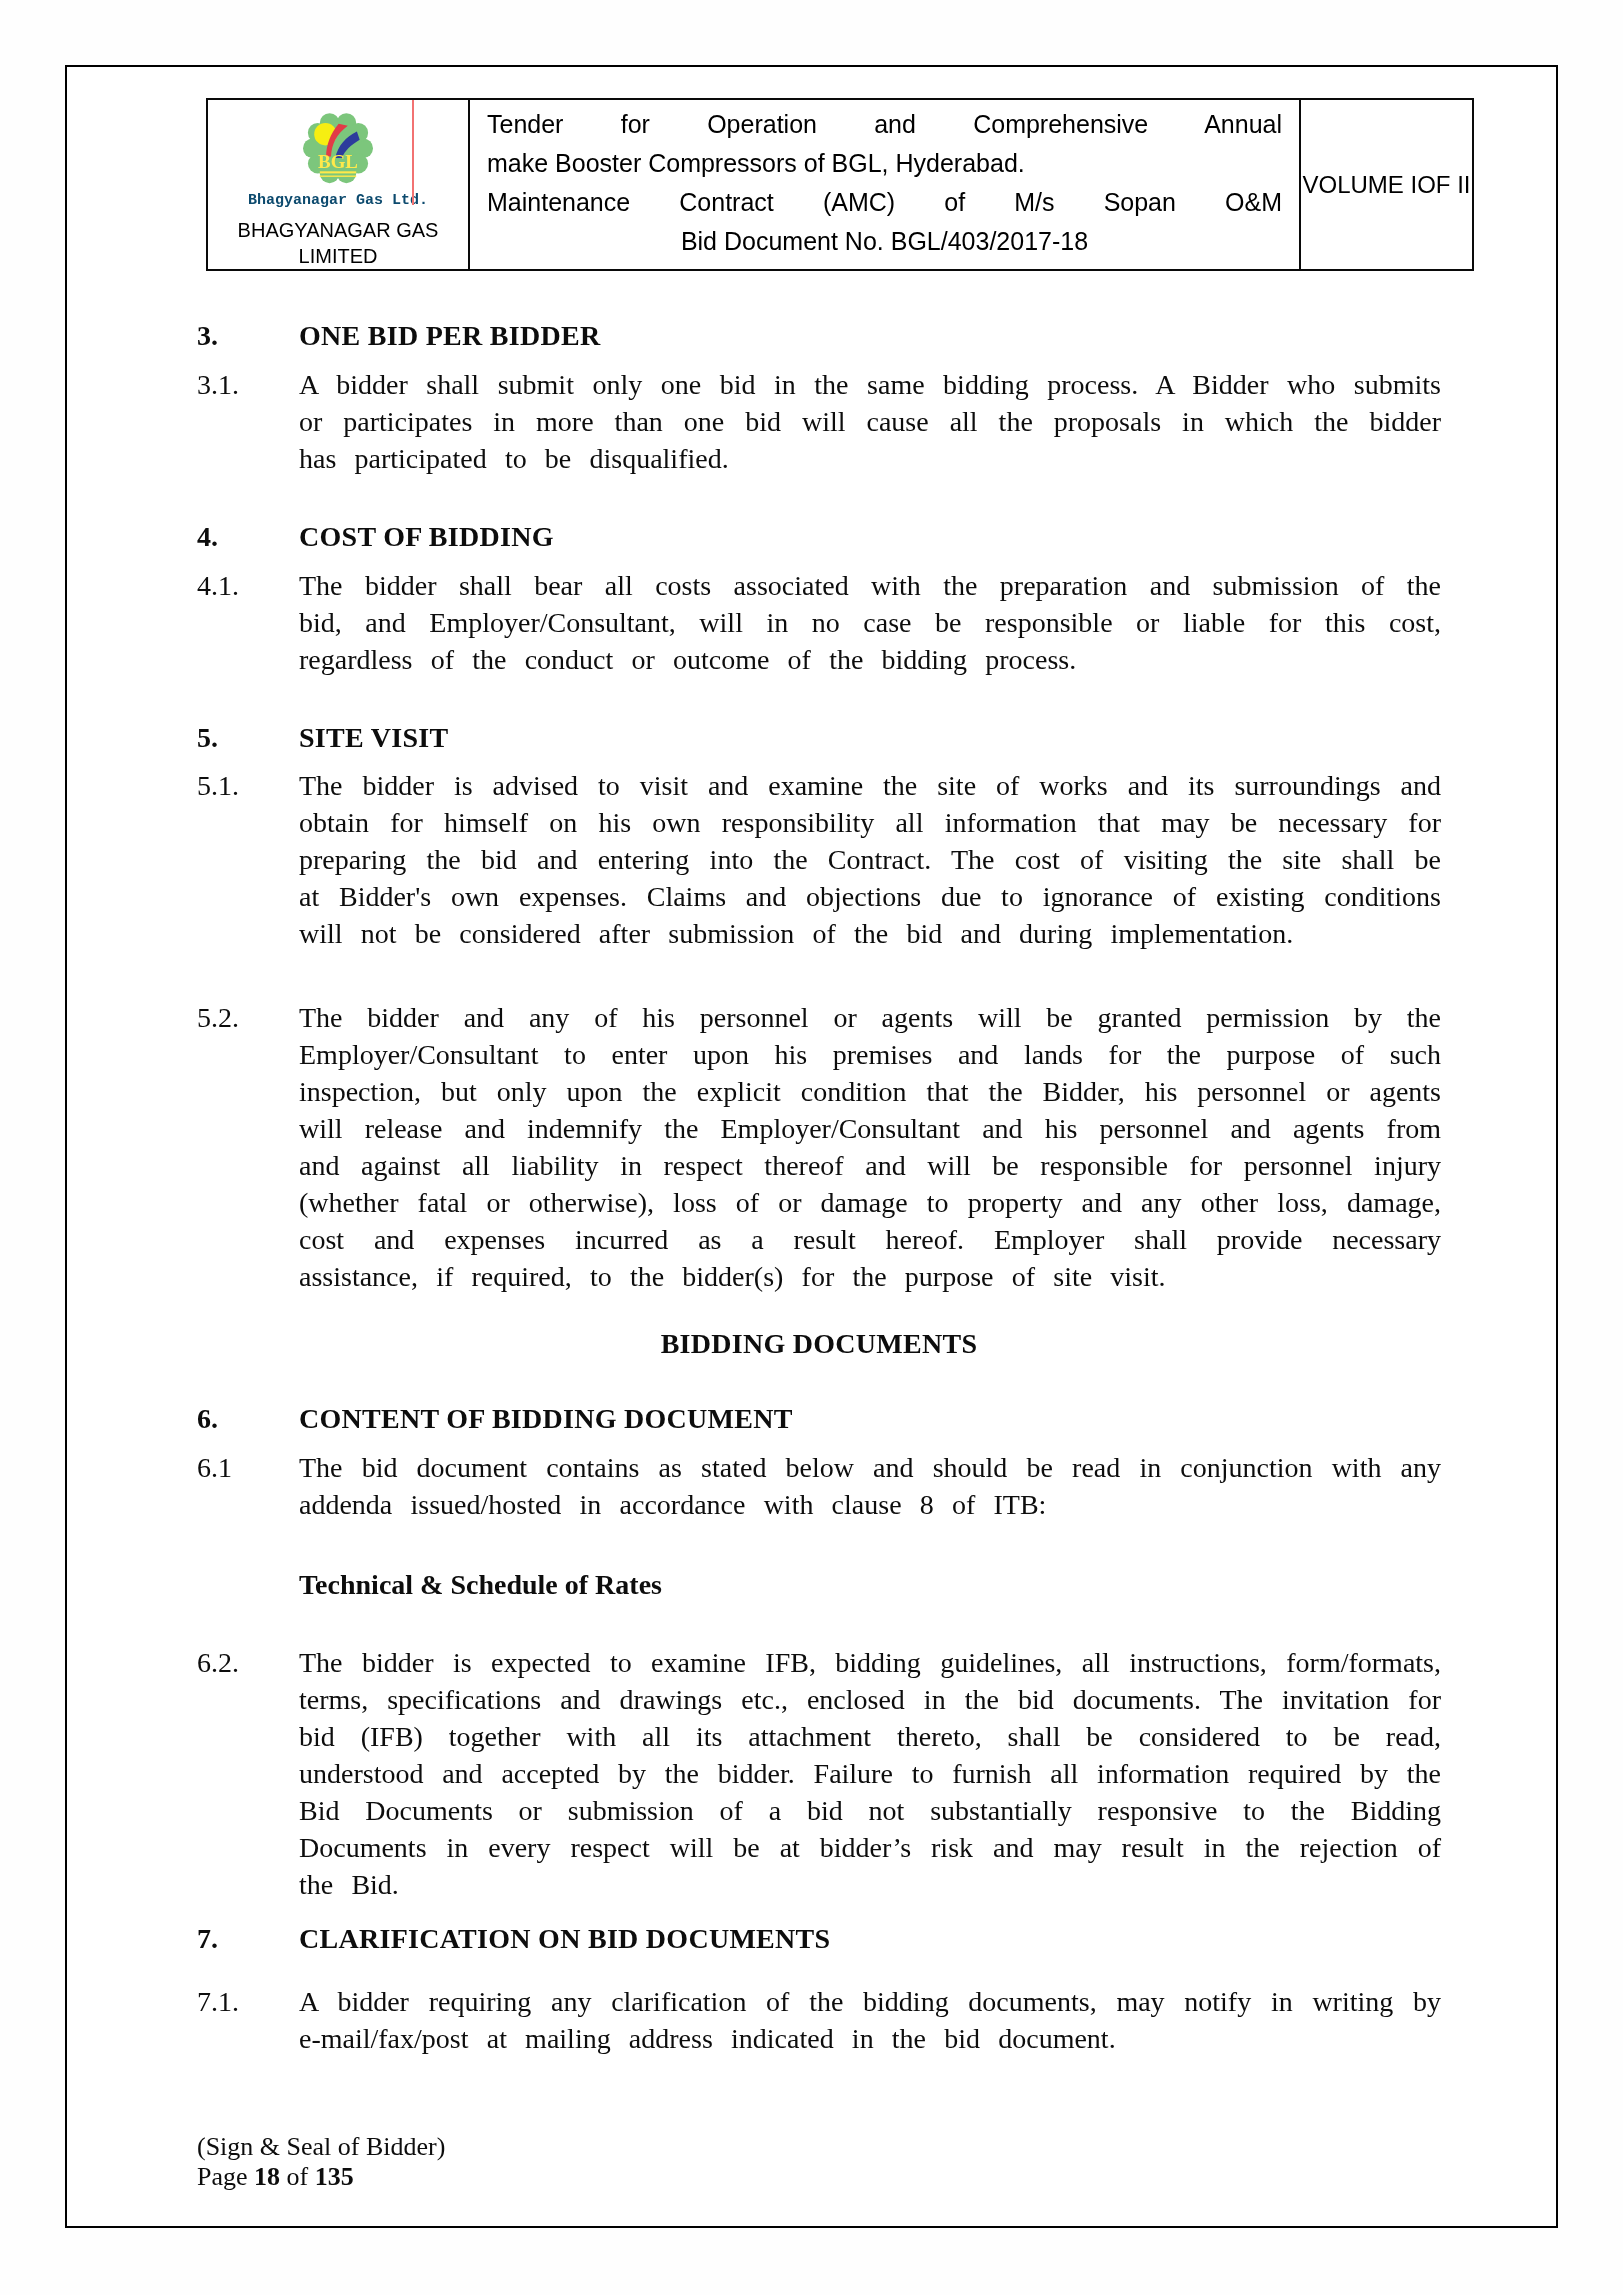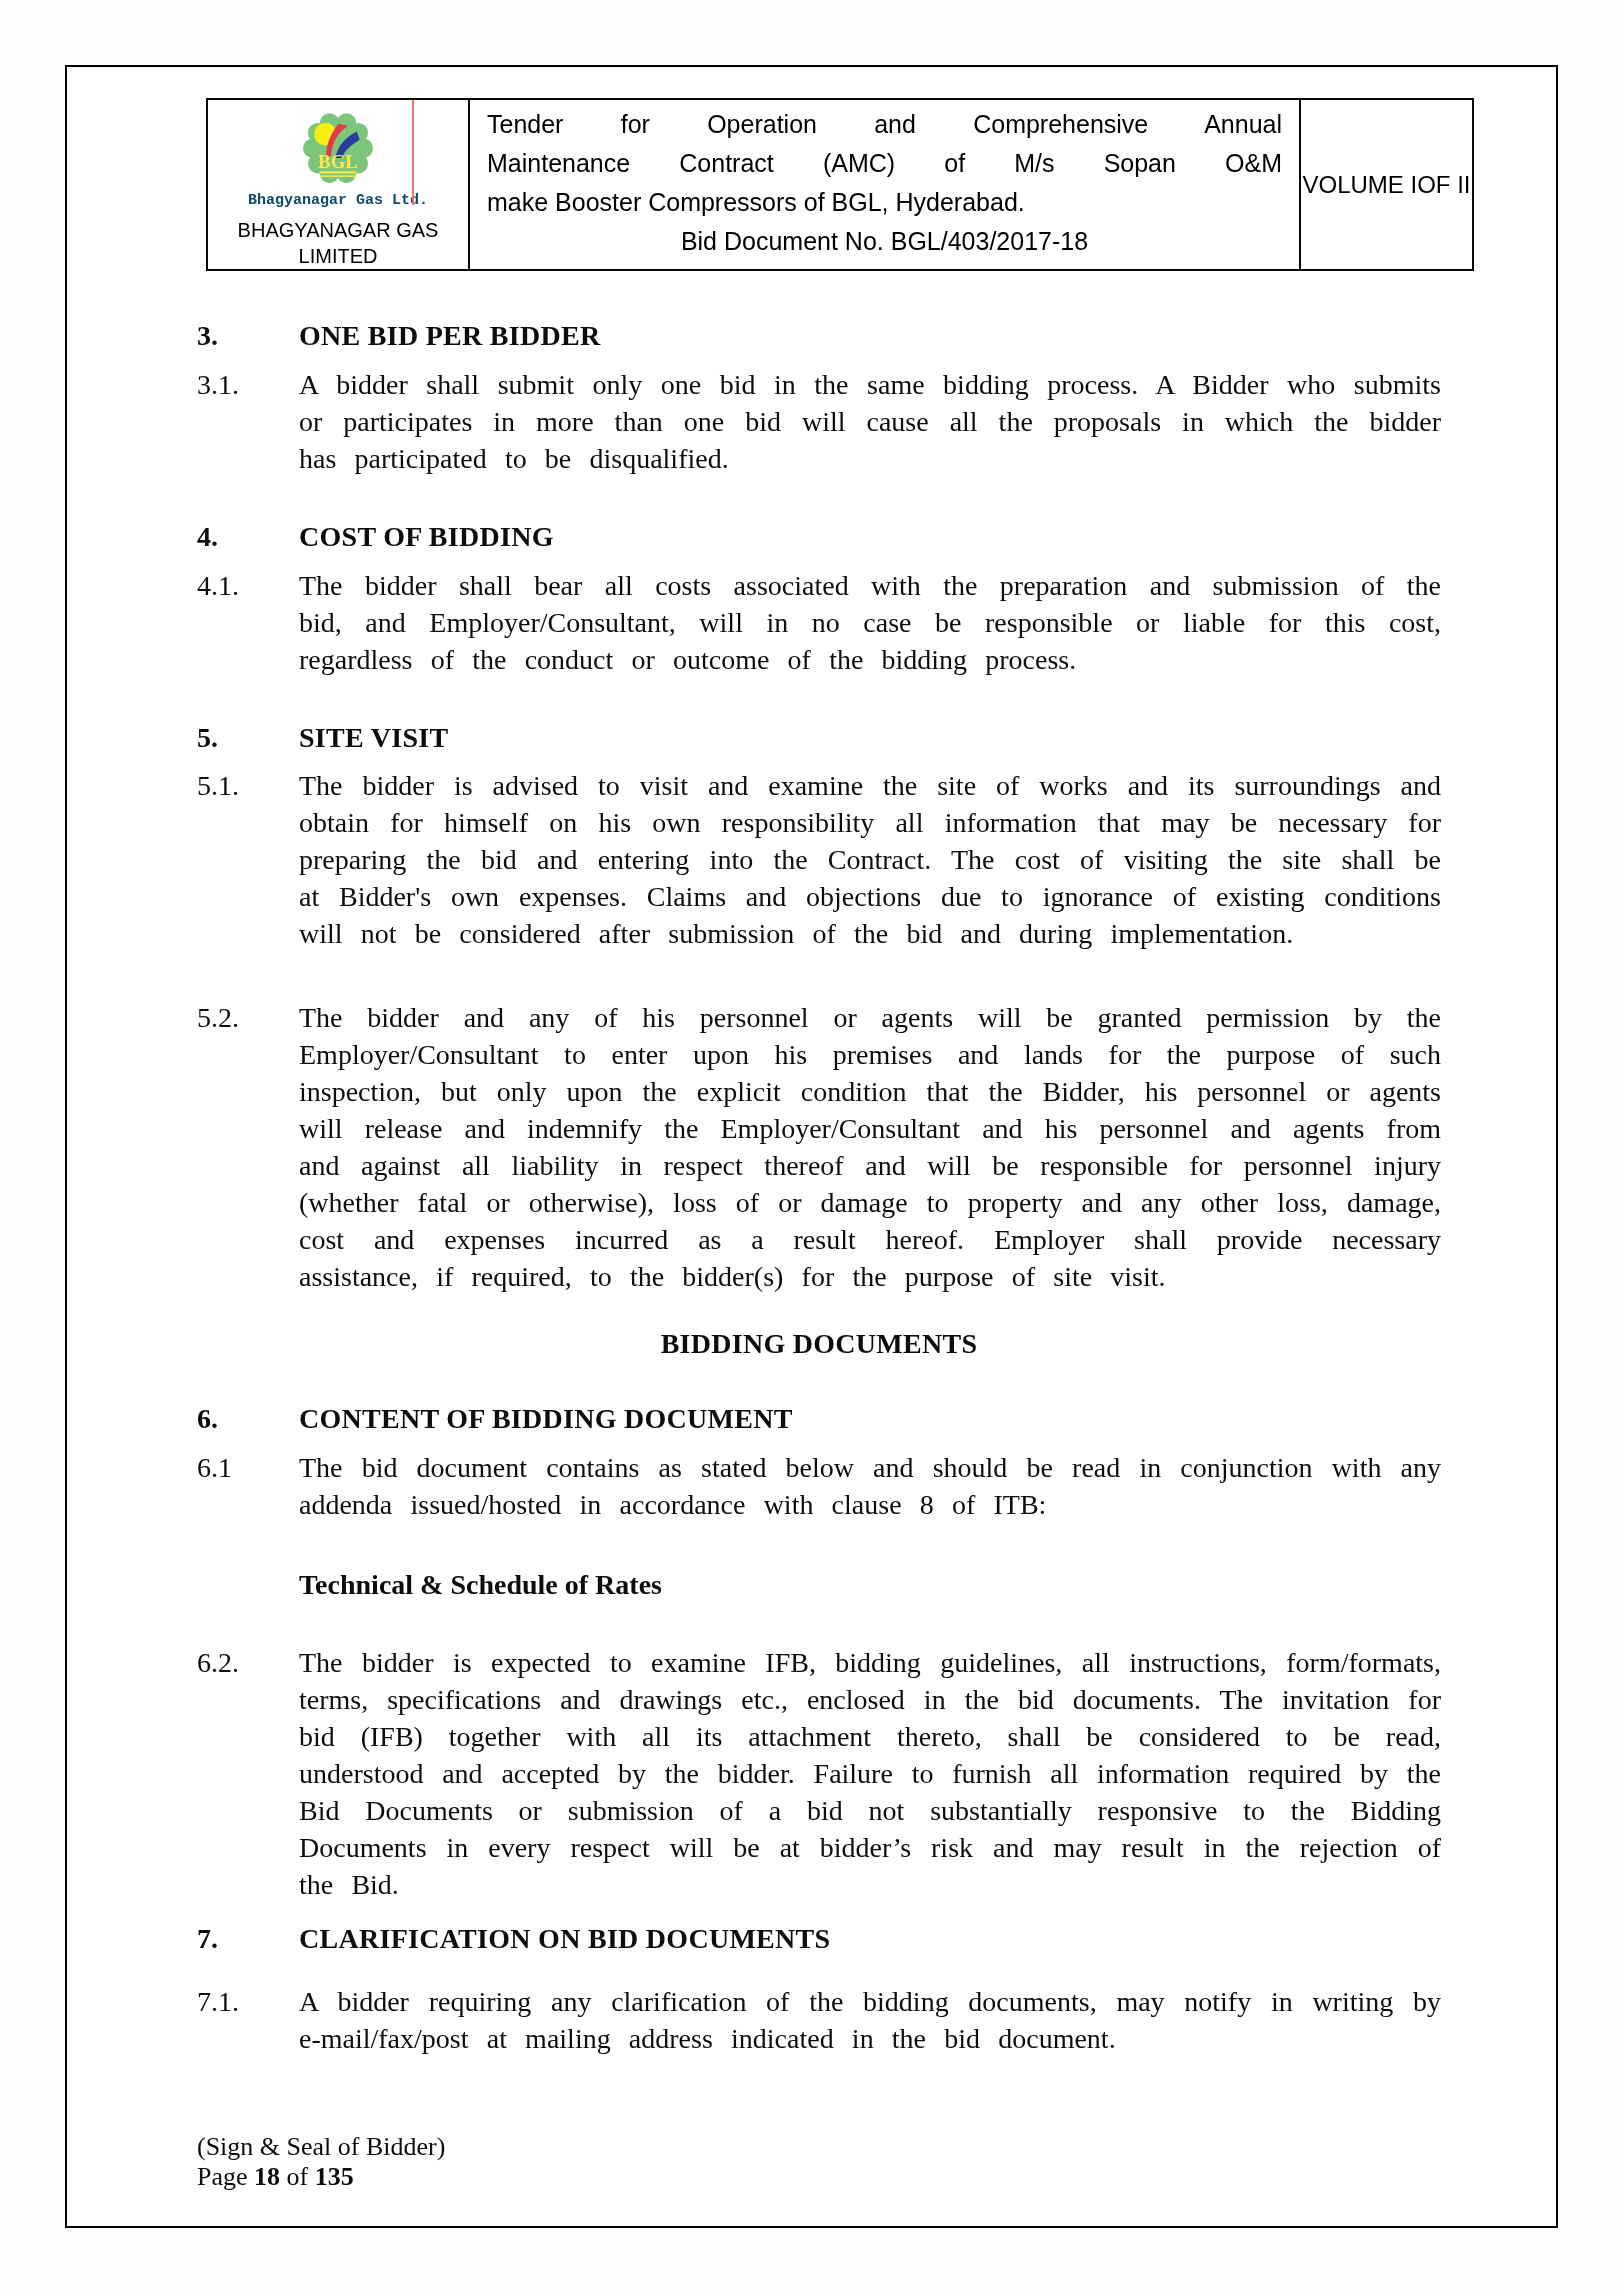--- a/index.html
+++ b/index.html
@@ -74,22 +74,22 @@
         </svg>
         <div class="logo-tagline">Bhagyanagar Gas Ltd.</div>
         <div class="org-name">
           <div>BHAGYANAGAR GAS</div>
           <div>LIMITED</div>
         </div>
       </div>
 
       <div class="cell title-cell">
         <div class="title-line jline">Tender for Operation and Comprehensive Annual</div>
+        <div class="title-line lline">make Booster Compressors of BGL, Hyderabad.</div>
         <div class="title-line jline">Maintenance Contract (AMC) of M/s Sopan O&amp;M</div>
-        <div class="title-line lline">make Booster Compressors of BGL, Hyderabad.</div>
         <div class="title-line cline">Bid Document No. BGL/403/2017-18</div>
       </div>
 
       <div class="cell volume-cell">
         <div>VOLUME I</div>
         <div>OF II</div>
       </div>
     </div>
 
     <div class="content">

